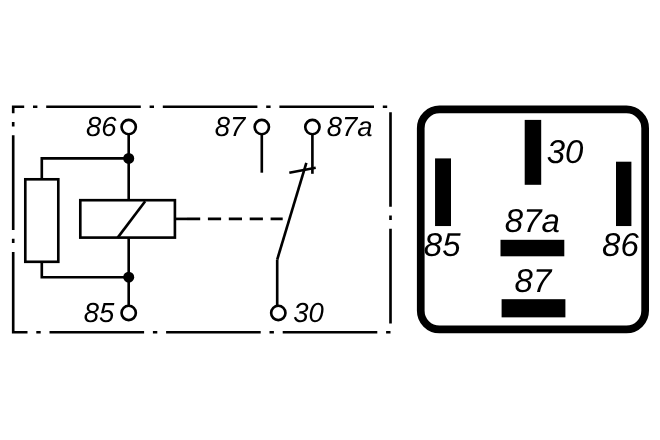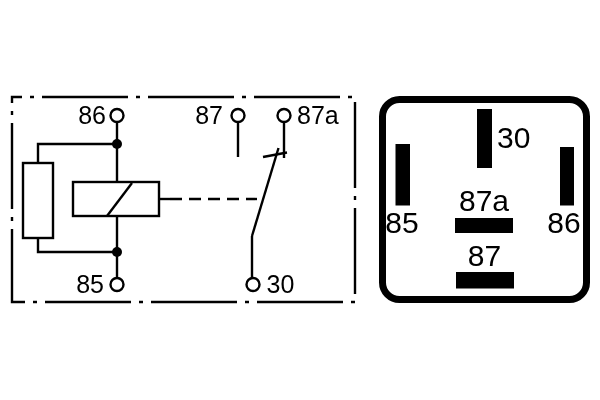--- a/index.html
+++ b/index.html
@@ -6,20 +6,21 @@
     margin: 0;
     padding: 0;
     background: var(--background, #ffffff);
   }
   .stage {
     position: relative;
     width: 600px;
     height: 400px;
     background: var(--background, #ffffff);
     overflow: hidden;
+    font-style: italic;
   }
   svg { display: block; }
 
   .wire {
     stroke: var(--line, #000000);
     stroke-width: 2.4;
     fill: none;
     stroke-linecap: butt;
   }
   .boundary {

